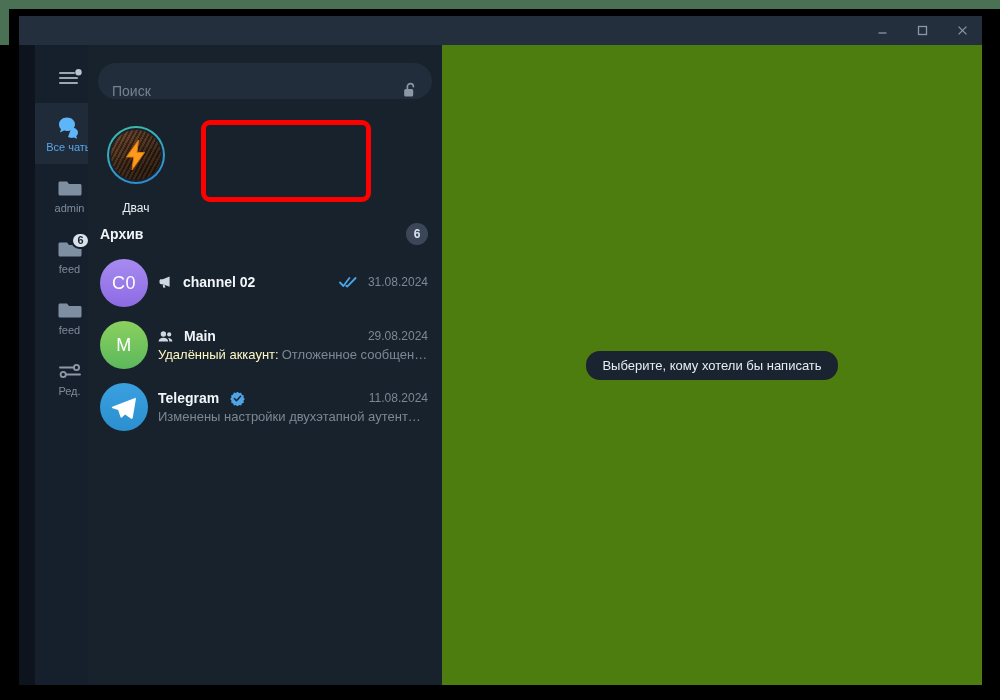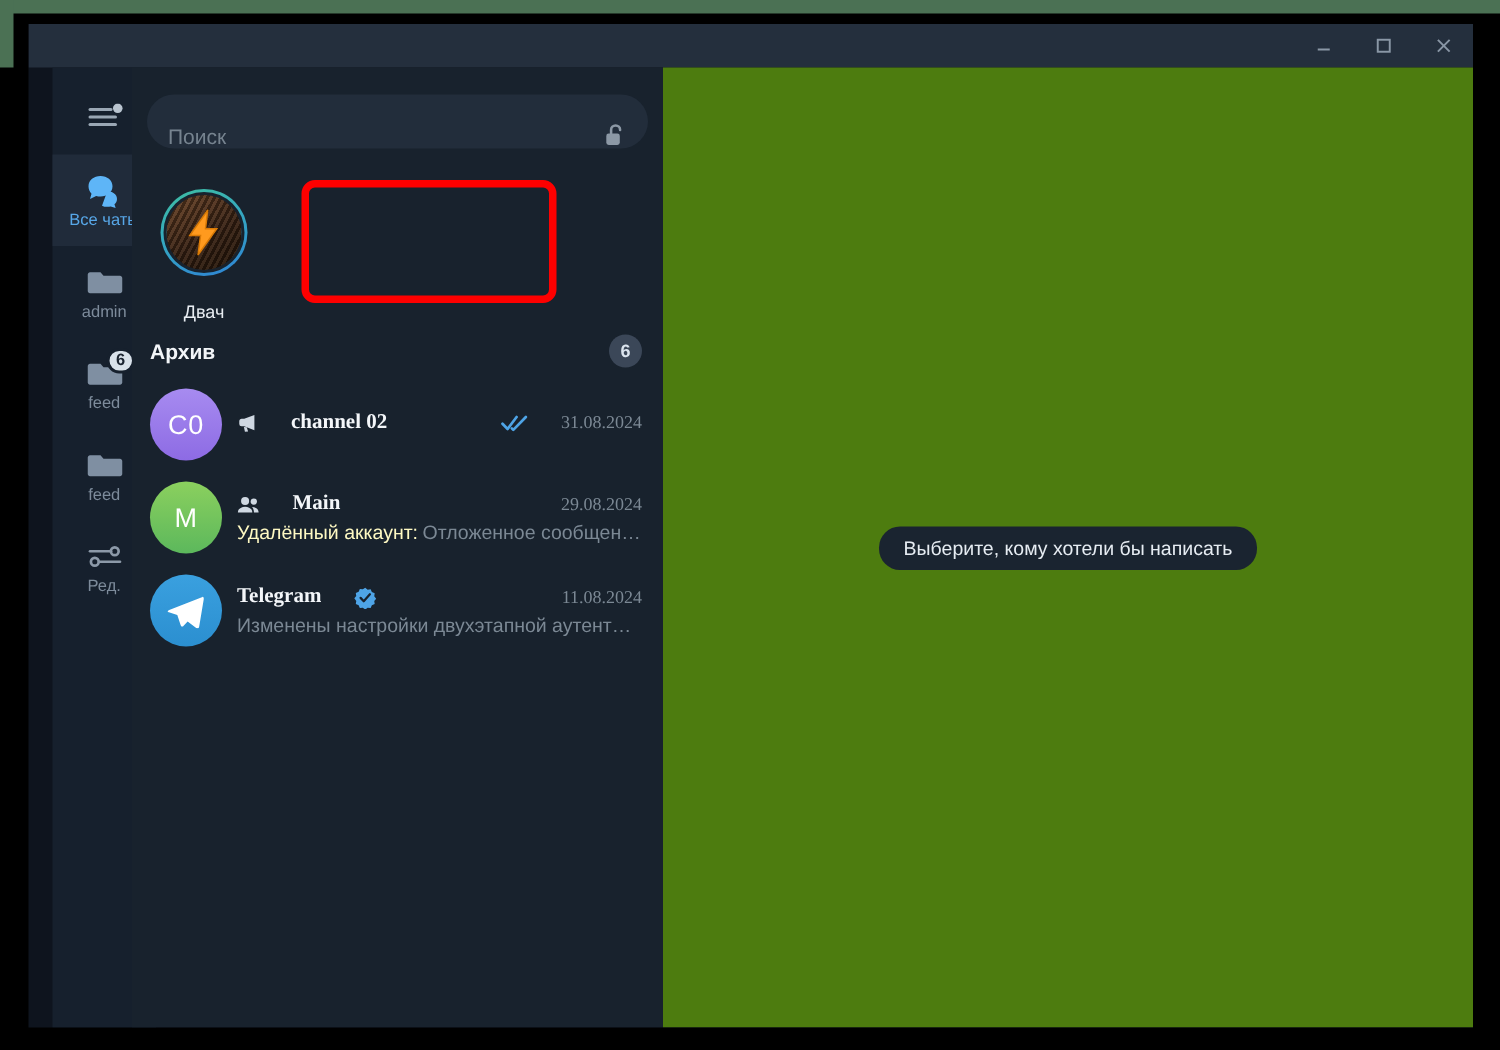--- a/index.html
+++ b/index.html
@@ -178,23 +178,22 @@
     flex: 0 0 48px;
     display: flex; align-items: center; justify-content: center;
     color: #fff; font-size: 18px; letter-spacing: .5px;
     margin-right: 10px;
   }
   .av-purple { background: linear-gradient(180deg,#a78bf0,#8d6be4); }
   .av-green  { background: linear-gradient(180deg,#8bd05e,#5cb85c); }
   .av-tg     { background: linear-gradient(180deg,#3aa0df,#2b8fd0); }
   .row-body { flex: 1; min-width: 0; }
   .row-top {
-    display: flex; align-items: center; gap: 22px;
+    display: flex; align-items: center; gap: 11px;
     margin-bottom: 3px;
-    font-family: Liberation Serif, serif;
   }
   .row-title {
     font-size: 14px; font-weight: bold; color: #f3f6f9;
     white-space: nowrap; overflow: hidden; text-overflow: ellipsis;
   }
   .row-spacer { flex: 1; }
   .row-date { font-size: 12px; color: #7b8894; white-space: nowrap; }
   .ticks { color: #4ea4e6; display: flex; align-items: center; }
   .row-bottom {
     display: flex; align-items: center; gap: 3px;

